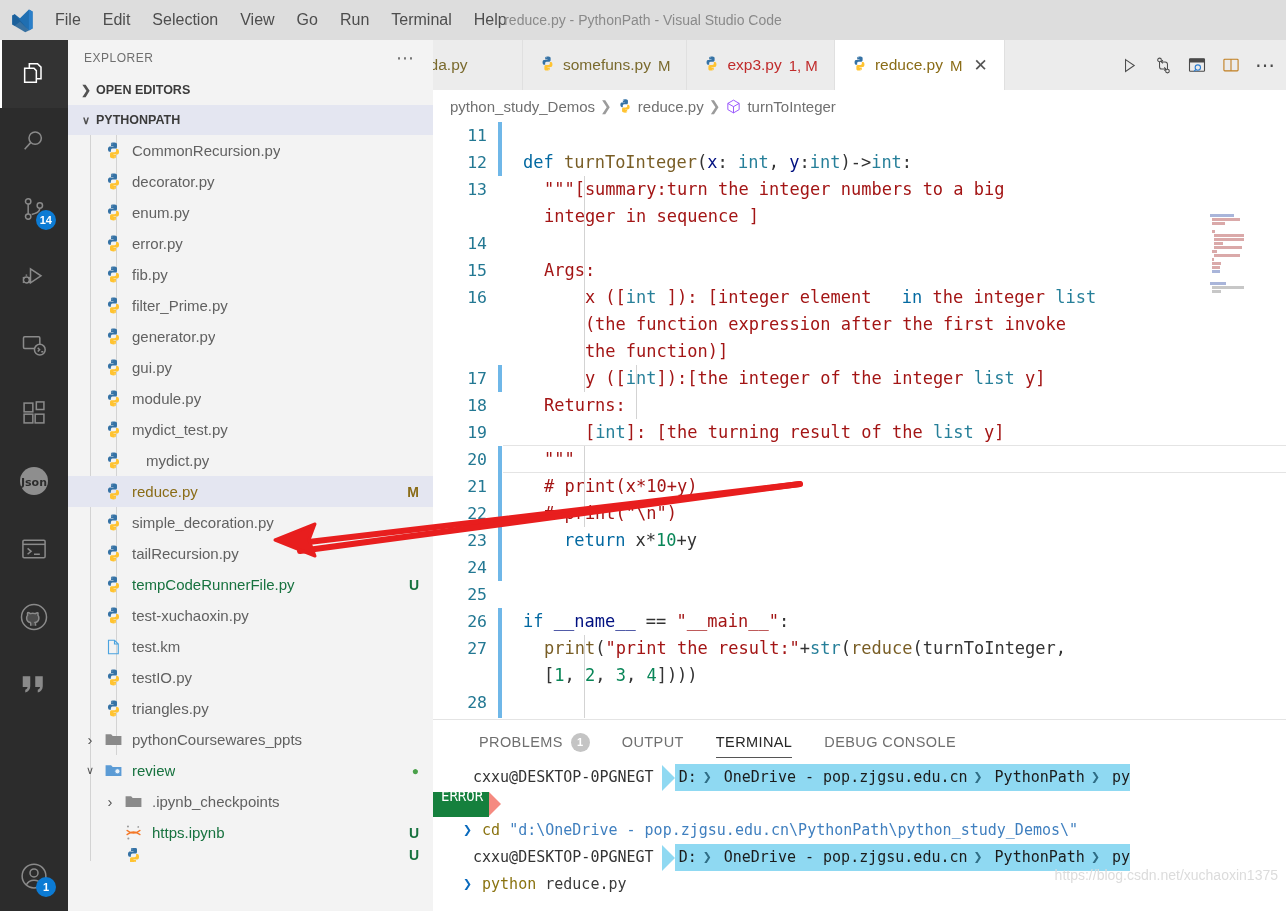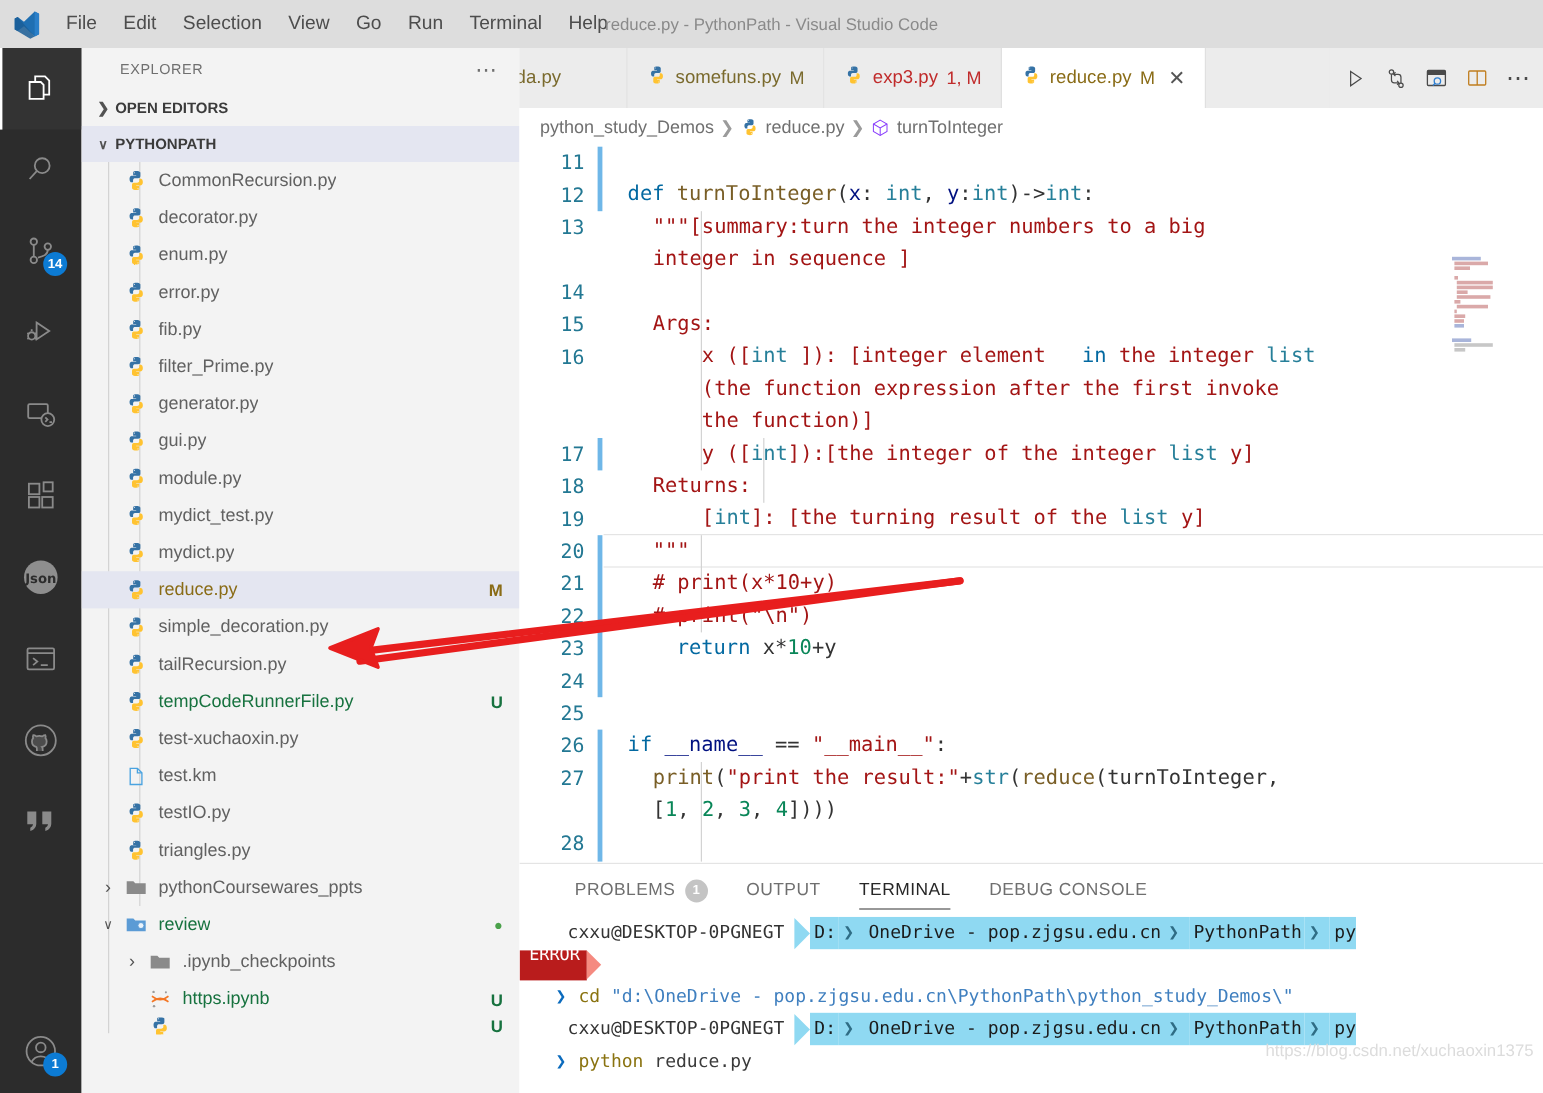--- a/index.html
+++ b/index.html
@@ -50,21 +50,21 @@
     padding: 0 4px;
   }
   .act-bottom { position: absolute; bottom: 0; left: 0; width: 68px; }
 
   
   .sidebar {
     position: absolute; left: 68px; top: 40px; width: 365px; height: 871px;
     background: #f3f3f3; overflow: hidden;
   }
   .sidebar-header {
-    height: 35px; display: flex; align-items: center; padding: 0 10px 0 32px;
+    height: 35px; display: flex; align-items: center; padding: 0 10px 0 16px;
     font-size: 12px; letter-spacing: .5px; color: #6f6f6f; position: relative;
   }
   .sidebar-dots { position: absolute; right: 18px; top: 7px; font-size: 18px; color: #6f6f6f; letter-spacing: 1px; cursor: pointer;}
   .tree-section-head {
     height: 30px; display: flex; align-items: center; font-size: 12.5px;
     font-weight: bold; color: #3b3b3b; padding-left: 8px; cursor: pointer;
   }
   .tree-section-head.sel { background: #e4e6f1; }
   .chev { width: 20px; text-align: center; font-size: 12px; color: #525252; display:inline-block;}
   .tree-rows { position: relative; }
@@ -160,21 +160,21 @@
   .pw-seg {
     background: #8fd9f2; color: #1b1b1b; height: 27px; line-height: 27px; display: inline-flex;
     align-items: center; padding-left: 10px; padding-right: 2px; white-space: nowrap;
   }
   .pw-arrow-in { color: #2f6d85; padding: 0 8px; }
   .pw-tail {
     width: 0; height: 0; border-top: 13.5px solid transparent; border-bottom: 13.5px solid transparent;
     border-left: 13px solid #8fd9f2;
   }
   .err-tag {
-    background: #b91c1c; color: #fff; height: 25px; line-height: 25px; padding: 0 6px 16px 8px;
+    background: #15803d; color: #fff; height: 25px; line-height: 25px; padding: 0 6px 16px 8px;
     font-size: 14px; display: inline-flex; align-items: center;
   }
   .err-tail { width: 0; height: 0; border-top: 12.5px solid transparent; border-bottom: 12.5px solid transparent; border-left: 12px solid #f58a80; }
   .tprompt { color: #0b6bbd; padding: 0 10px 0 30px; font-weight: bold; }
   .tcmd { color: #8a7310; }
   .tpath { color: #3f7fbf; }
   .twhite { color: #3a3a3a; }
   .watermark {
     position: absolute; right: 8px; bottom: 28px; font-size: 14px; color: #dcdcdc;
     font-family: "Liberation Sans", sans-serif; pointer-events: none;
@@ -444,21 +444,21 @@
           <span class="label c-gray" style="margin-left: 6px;">mydict_test.py</span>
         </div>
         <div class="row">
           <span class="indent" style="width: 32px;"></span>
           <span class="ficon">
             <svg width="19" height="19" viewBox="0 0 24 24">
               <path d="M11.9 2C8.6 2 8.8 3.4 8.8 3.4v3h3.2v.5H7.6S5 6.6 5 10.2s2.3 3.5 2.3 3.5h1.4v-1.9s-.1-2.3 2.2-2.3h3.4s2.1 0 2.1-2V4.1S16.8 2 11.9 2zm-1.8 1.1c.3 0 .6.3.6.6s-.3.6-.6.6-.6-.3-.6-.6.3-.6.6-.6z" fill="#3572A5"></path>
               <path d="M12.1 22c3.3 0 3.1-1.4 3.1-1.4v-3H12v-.5h4.4s2.6 0 2.6-3.6-2.3-3.5-2.3-3.5h-1.4v1.9s.1 2.3-2.2 2.3H9.7s-2.1 0-2.1 2v3.4S7.2 22 12.1 22zm1.8-1.1c-.3 0-.6-.3-.6-.6s.3-.6.6-.6.6.3.6.6-.3.6-.6.6z" fill="#FFC331"></path>
             </svg>
           </span>
-          <span class="label c-gray" style="margin-left: 6px;">mydict.py</span>
+          <span class="label c-gray" style="margin-left: 20px;">mydict.py</span>
         </div>
         <div class="row selected">
           <span class="indent" style="width: 32px;"></span>
           <span class="ficon">
             <svg width="19" height="19" viewBox="0 0 24 24">
               <path d="M11.9 2C8.6 2 8.8 3.4 8.8 3.4v3h3.2v.5H7.6S5 6.6 5 10.2s2.3 3.5 2.3 3.5h1.4v-1.9s-.1-2.3 2.2-2.3h3.4s2.1 0 2.1-2V4.1S16.8 2 11.9 2zm-1.8 1.1c.3 0 .6.3.6.6s-.3.6-.6.6-.6-.3-.6-.6.3-.6.6-.6z" fill="#3572A5"></path>
               <path d="M12.1 22c3.3 0 3.1-1.4 3.1-1.4v-3H12v-.5h4.4s2.6 0 2.6-3.6-2.3-3.5-2.3-3.5h-1.4v1.9s.1 2.3-2.2 2.3H9.7s-2.1 0-2.1 2v3.4S7.2 22 12.1 22zm1.8-1.1c-.3 0-.6-.3-.6-.6s.3-.6.6-.6.6.3.6.6-.3.6-.6.6z" fill="#FFC331"></path>
             </svg>
           </span>
           <span class="label c-mod" style="margin-left: 6px;">reduce.py</span>

